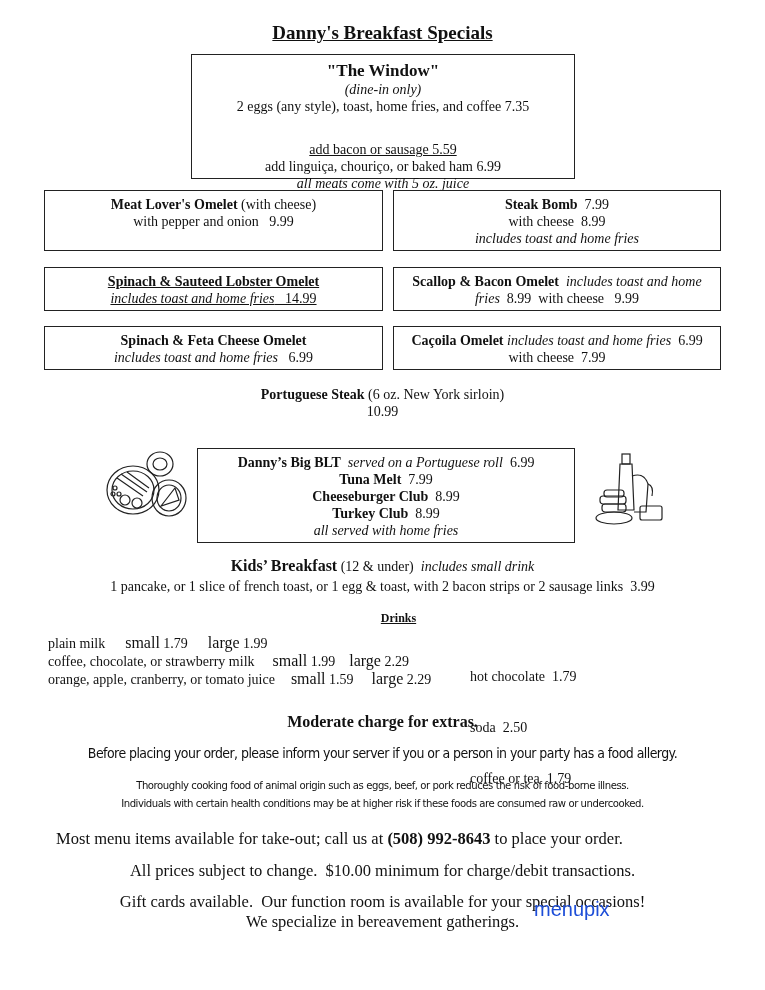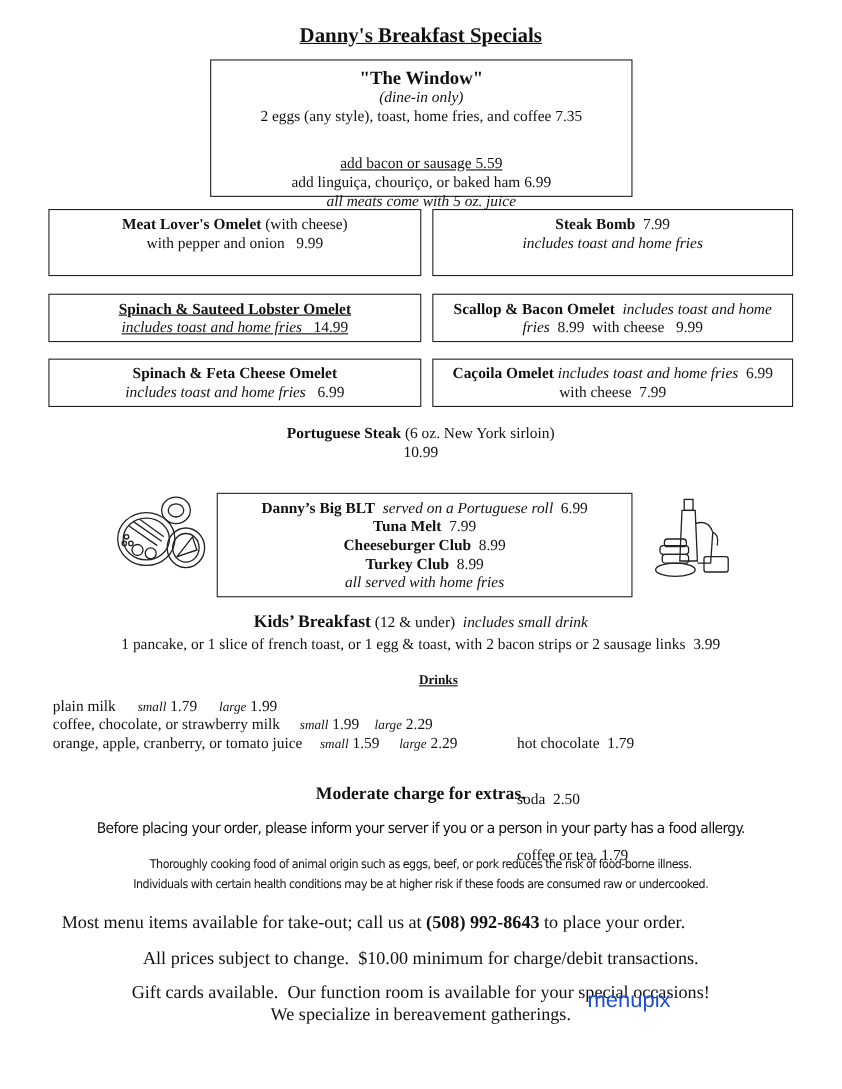--- a/index.html
+++ b/index.html
@@ -4,21 +4,21 @@
 <style>
   html,body{margin:0;padding:0;background:#fff;}
   body{width:765px;height:990px;position:relative;overflow:hidden;color:#111;font-family:"Liberation Serif","DejaVu Serif",serif;}
   .abs{position:absolute;}
   .center{text-align:center;}
   .title{left:0;width:765px;top:22px;font-size:19px;font-weight:bold;text-decoration:underline;text-align:center;}
   .box{position:absolute;border:1.5px solid #222;box-sizing:border-box;text-align:center;font-size:14px;line-height:17px;}
   .b{font-weight:bold;}
   .i{font-style:italic;}
   .line{display:block;}
-  .sm{font-size:12px;font-style:italic;}
+  .sm{font-size:16px;}
   .sans{font-family:"DejaVu Sans","Liberation Sans",sans-serif;}
   .drinks td{padding:0;font-size:14px;line-height:17px;white-space:nowrap;}
 </style>
 </head>
 <body>
 
 <div class="abs title">Danny's Breakfast Specials</div>
 
 <div class="box" style="left:191px;top:54px;width:384px;height:125px;padding-top:6px;">
   <span class="line b" style="font-size:17px;line-height:20px;">"The Window"</span>
@@ -37,20 +37,21 @@
   <span class="line b">Spinach &amp; Sauteed Lobster Omelet</span>
   <span class="line"><span class="i">includes toast and home fries</span><span style="white-space:pre">   14.99</span></span>
 </div>
 <div class="box" style="left:44px;top:326px;width:339px;height:44px;padding-top:5px;">
   <span class="line b">Spinach &amp; Feta Cheese Omelet</span>
   <span class="line"><span class="i">includes toast and home fries</span><span style="white-space:pre">   6.99</span></span>
 </div>
 
 <div class="box" style="left:393px;top:190px;width:328px;height:61px;padding-top:5px;">
   <span class="line"><span class="b">Steak Bomb</span><span style="white-space:pre">  7.99</span></span>
+  <span class="line" style="white-space:pre">with cheese  8.99</span>
   <span class="line i">includes toast and home fries</span>
 </div>
 <div class="box" style="left:393px;top:267px;width:328px;height:44px;padding-top:5px;">
   <span class="line" style="white-space:nowrap;"><span class="b">Scallop &amp; Bacon Omelet</span><span class="i" style="white-space:pre">  includes toast and home</span></span>
   <span class="line"><span class="i">fries</span><span style="white-space:pre">  8.99  with cheese   9.99</span></span>
 </div>
 <div class="box" style="left:393px;top:326px;width:328px;height:44px;padding-top:5px;">
   <span class="line" style="white-space:nowrap;"><span class="b">Caçoila Omelet</span><span class="i"> includes toast and home fries</span><span style="white-space:pre">  6.99</span></span>
   <span class="line" style="white-space:pre">with cheese  7.99</span>
 </div>

